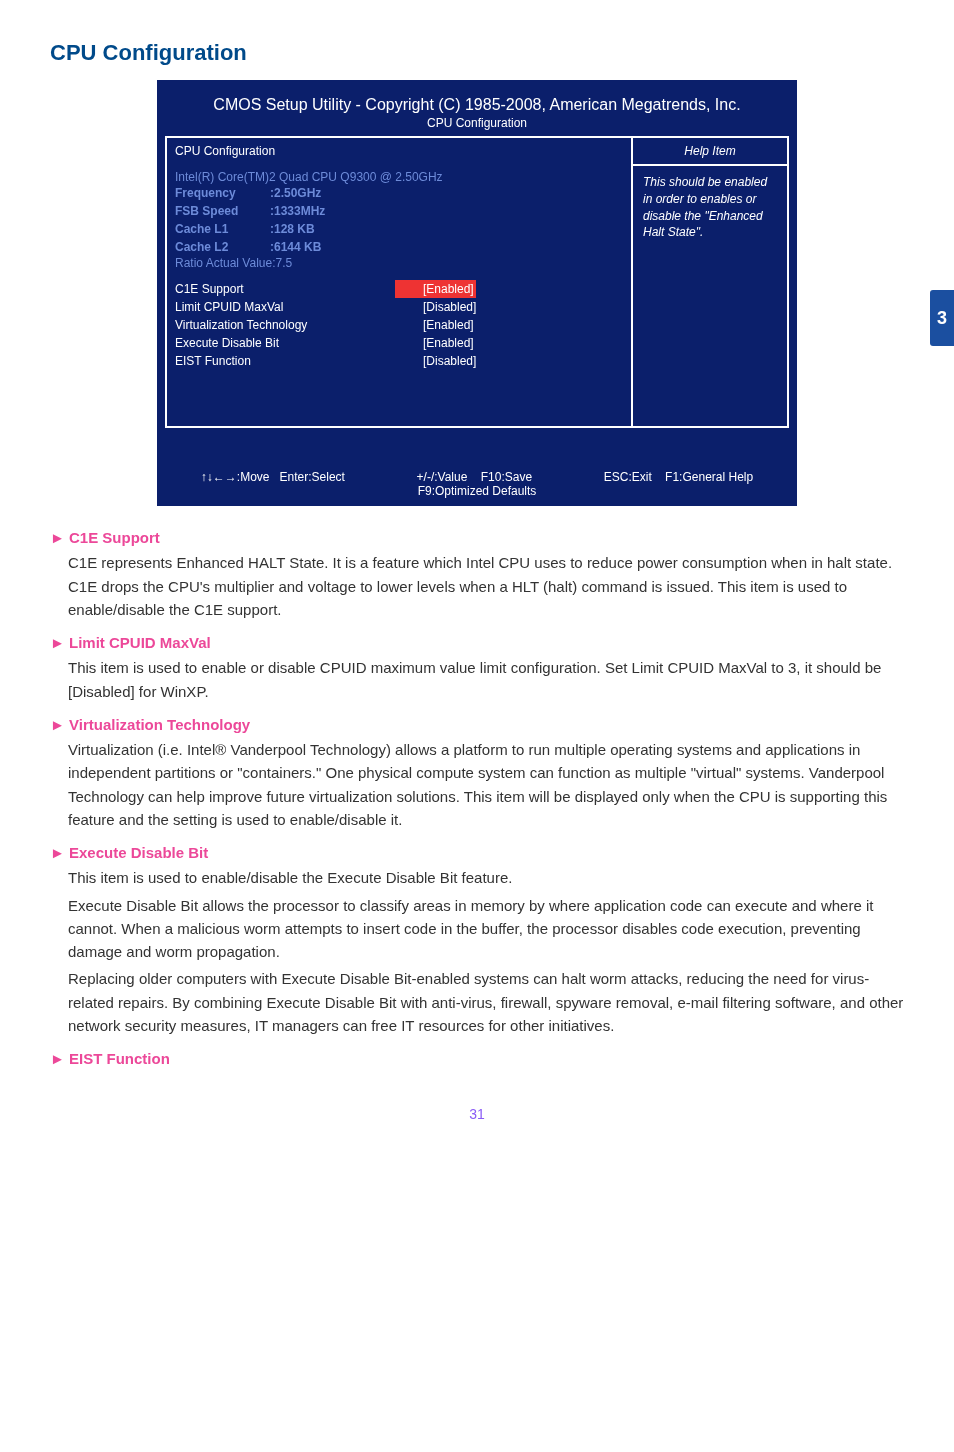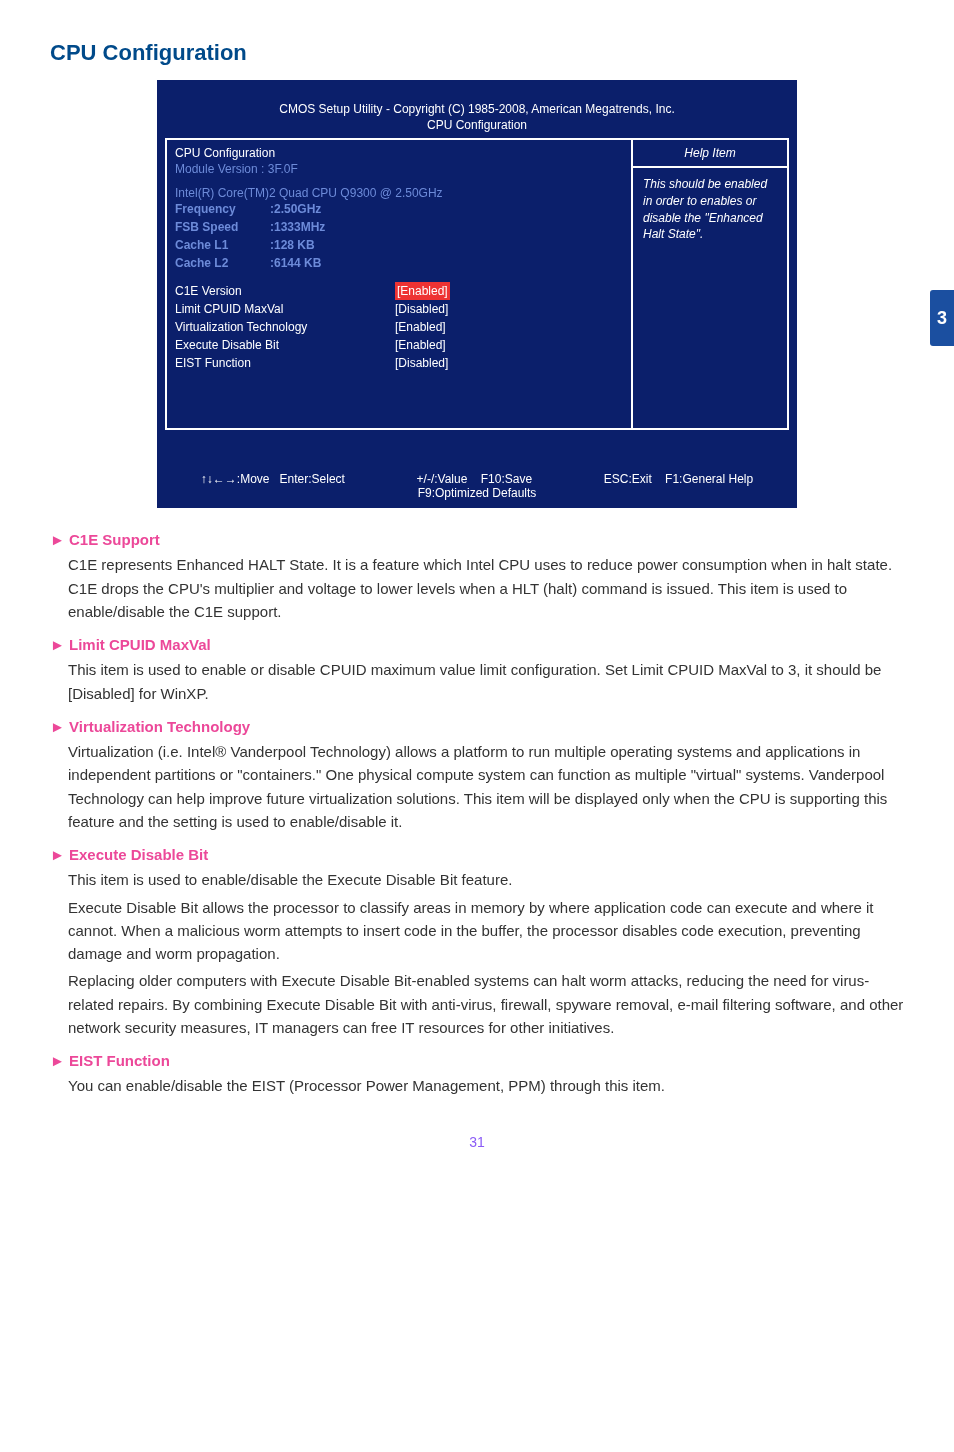--- a/index.html
+++ b/index.html
@@ -22,22 +22,22 @@
     width: 640px;
     margin: 0 auto 20px auto;
     background: #0b1f6b;
     color: #fff;
     font-family: Arial, sans-serif;
     font-size: 12px;
   }
   .bios-title {
     text-align: center;
     color: #fff;
-    padding: 22px 0 2px 0;
-    font-size: 12px;
+    padding: 16px 0 2px 0;
+    font-size: 16px;
   }
   .bios-subtitle {
     text-align: center;
     color: #fff;
     padding-bottom: 6px;
     font-size: 12px;
   }
   .bios-body {
     display: flex;
     border: 2px solid #fff;
@@ -75,21 +75,21 @@
   }
   .bios-line {
     display: flex;
     line-height: 1.5;
     font-weight: bold;
   }
   .bios-line .k { width: 95px; color: #6d8bd9; }
   .bios-line .v { color: #6d8bd9; }
   .opt-row { display: flex; line-height: 1.5; }
   .opt-row .name { width: 220px; color: #fff; }
-  .opt-row .val { color: #fff; }
+  .opt-row .val { color: #fff; padding-left: 28px; }
   .highlight { color: #fff; background: #e33; padding: 0 2px; }
   .bios-footer {
     color: #fff;
     padding: 6px 8px 8px 8px;
     font-size: 12px;
     text-align: center;
   }
   .bios-footer .row1 { display: flex; justify-content: space-around; margin-top: 36px; }
   .bios-footer .row2 { text-align: center; }
   .body-text { 
@@ -132,45 +132,45 @@
 <div class="side-tab">3</div>
 
 <h2 class="section-title">CPU Configuration</h2>
 
 <div class="bios-box">
   <div class="bios-title">CMOS Setup Utility - Copyright (C) 1985-2008, American Megatrends, Inc.</div>
   <div class="bios-subtitle">CPU Configuration</div>
   <div class="bios-body">
     <div class="bios-left">
       <div class="row-cpu-conf">CPU Configuration</div>
-      <div class="muted">Module Version :  3F.0F</div>
       <div style="height:10px"></div>
       <div class="muted">Intel(R) Core(TM)2 Quad  CPU    Q9300    @  2.50GHz</div>
       <div id="bios-rows">
           <div class="bios-line">
             <span class="k">Frequency</span>
             <span class="v">:2.50GHz</span>
           </div>
           <div class="bios-line">
             <span class="k">FSB Speed</span>
             <span class="v">:1333MHz</span>
           </div>
           <div class="bios-line">
             <span class="k">Cache L1</span>
             <span class="v">:128  KB</span>
           </div>
           <div class="bios-line">
             <span class="k">Cache L2</span>
             <span class="v">:6144 KB</span>
           </div>
         </div>
+      <div class="muted"> Ratio Actual Value:7.5</div>
       <div style="height:10px"></div>
       <div id="bios-options">
           <div class="opt-row">
-            <span class="name">C1E Version</span>
+            <span class="name">C1E Support</span>
             <span class="val highlight">[Enabled]</span>
           </div>
           <div class="opt-row">
             <span class="name">Limit CPUID MaxVal</span>
             <span class="val">[Disabled]</span>
           </div>
           <div class="opt-row">
             <span class="name">Virtualization Technology</span>
             <span class="val">[Enabled]</span>
           </div>
@@ -205,16 +205,15 @@
     <div class="item-para">C1E represents Enhanced HALT State. It is a feature which Intel CPU uses to reduce power consumption when in halt state. C1E drops the CPU's multiplier and voltage to lower levels when a HLT (halt) command is issued. This item is used to enable/disable the C1E support.</div>
     <div class="item-head">► Limit CPUID MaxVal</div>
     <div class="item-para">This item is used to enable or disable CPUID maximum value limit configuration. Set Limit CPUID MaxVal to 3, it should be [Disabled] for WinXP.</div>
     <div class="item-head">► Virtualization Technology</div>
     <div class="item-para">Virtualization (i.e. Intel® Vanderpool Technology) allows a platform to run multiple operating systems and applications in independent partitions or "containers." One physical compute system can function as multiple "virtual" systems. Vanderpool Technology can help improve future virtualization solutions. This item will be displayed only when the CPU is supporting this feature and the setting is used to enable/disable it.</div>
     <div class="item-head">► Execute Disable Bit</div>
     <div class="item-para">This item is used to enable/disable the Execute Disable Bit feature.</div>
     <div class="item-para">Execute Disable Bit allows the processor to classify areas in memory by where application code can execute and where it cannot. When a malicious worm attempts to insert code in the buffer, the processor disables code execution, preventing damage and worm propagation.</div>
     <div class="item-para">Replacing older computers with Execute Disable Bit-enabled systems can halt worm attacks, reducing the need for virus-related repairs. By combining Execute Disable Bit with anti-virus, firewall, spyware removal, e-mail filtering software, and other network security measures, IT managers can free IT resources for other initiatives.</div>
     <div class="item-head">► EIST Function</div>
-    <div class="item-para">You can enable/disable the EIST (Processor Power Management, PPM) through this item.</div>
   </div>
 
 <div class="page-num">31</div>
 
 </body></html>

